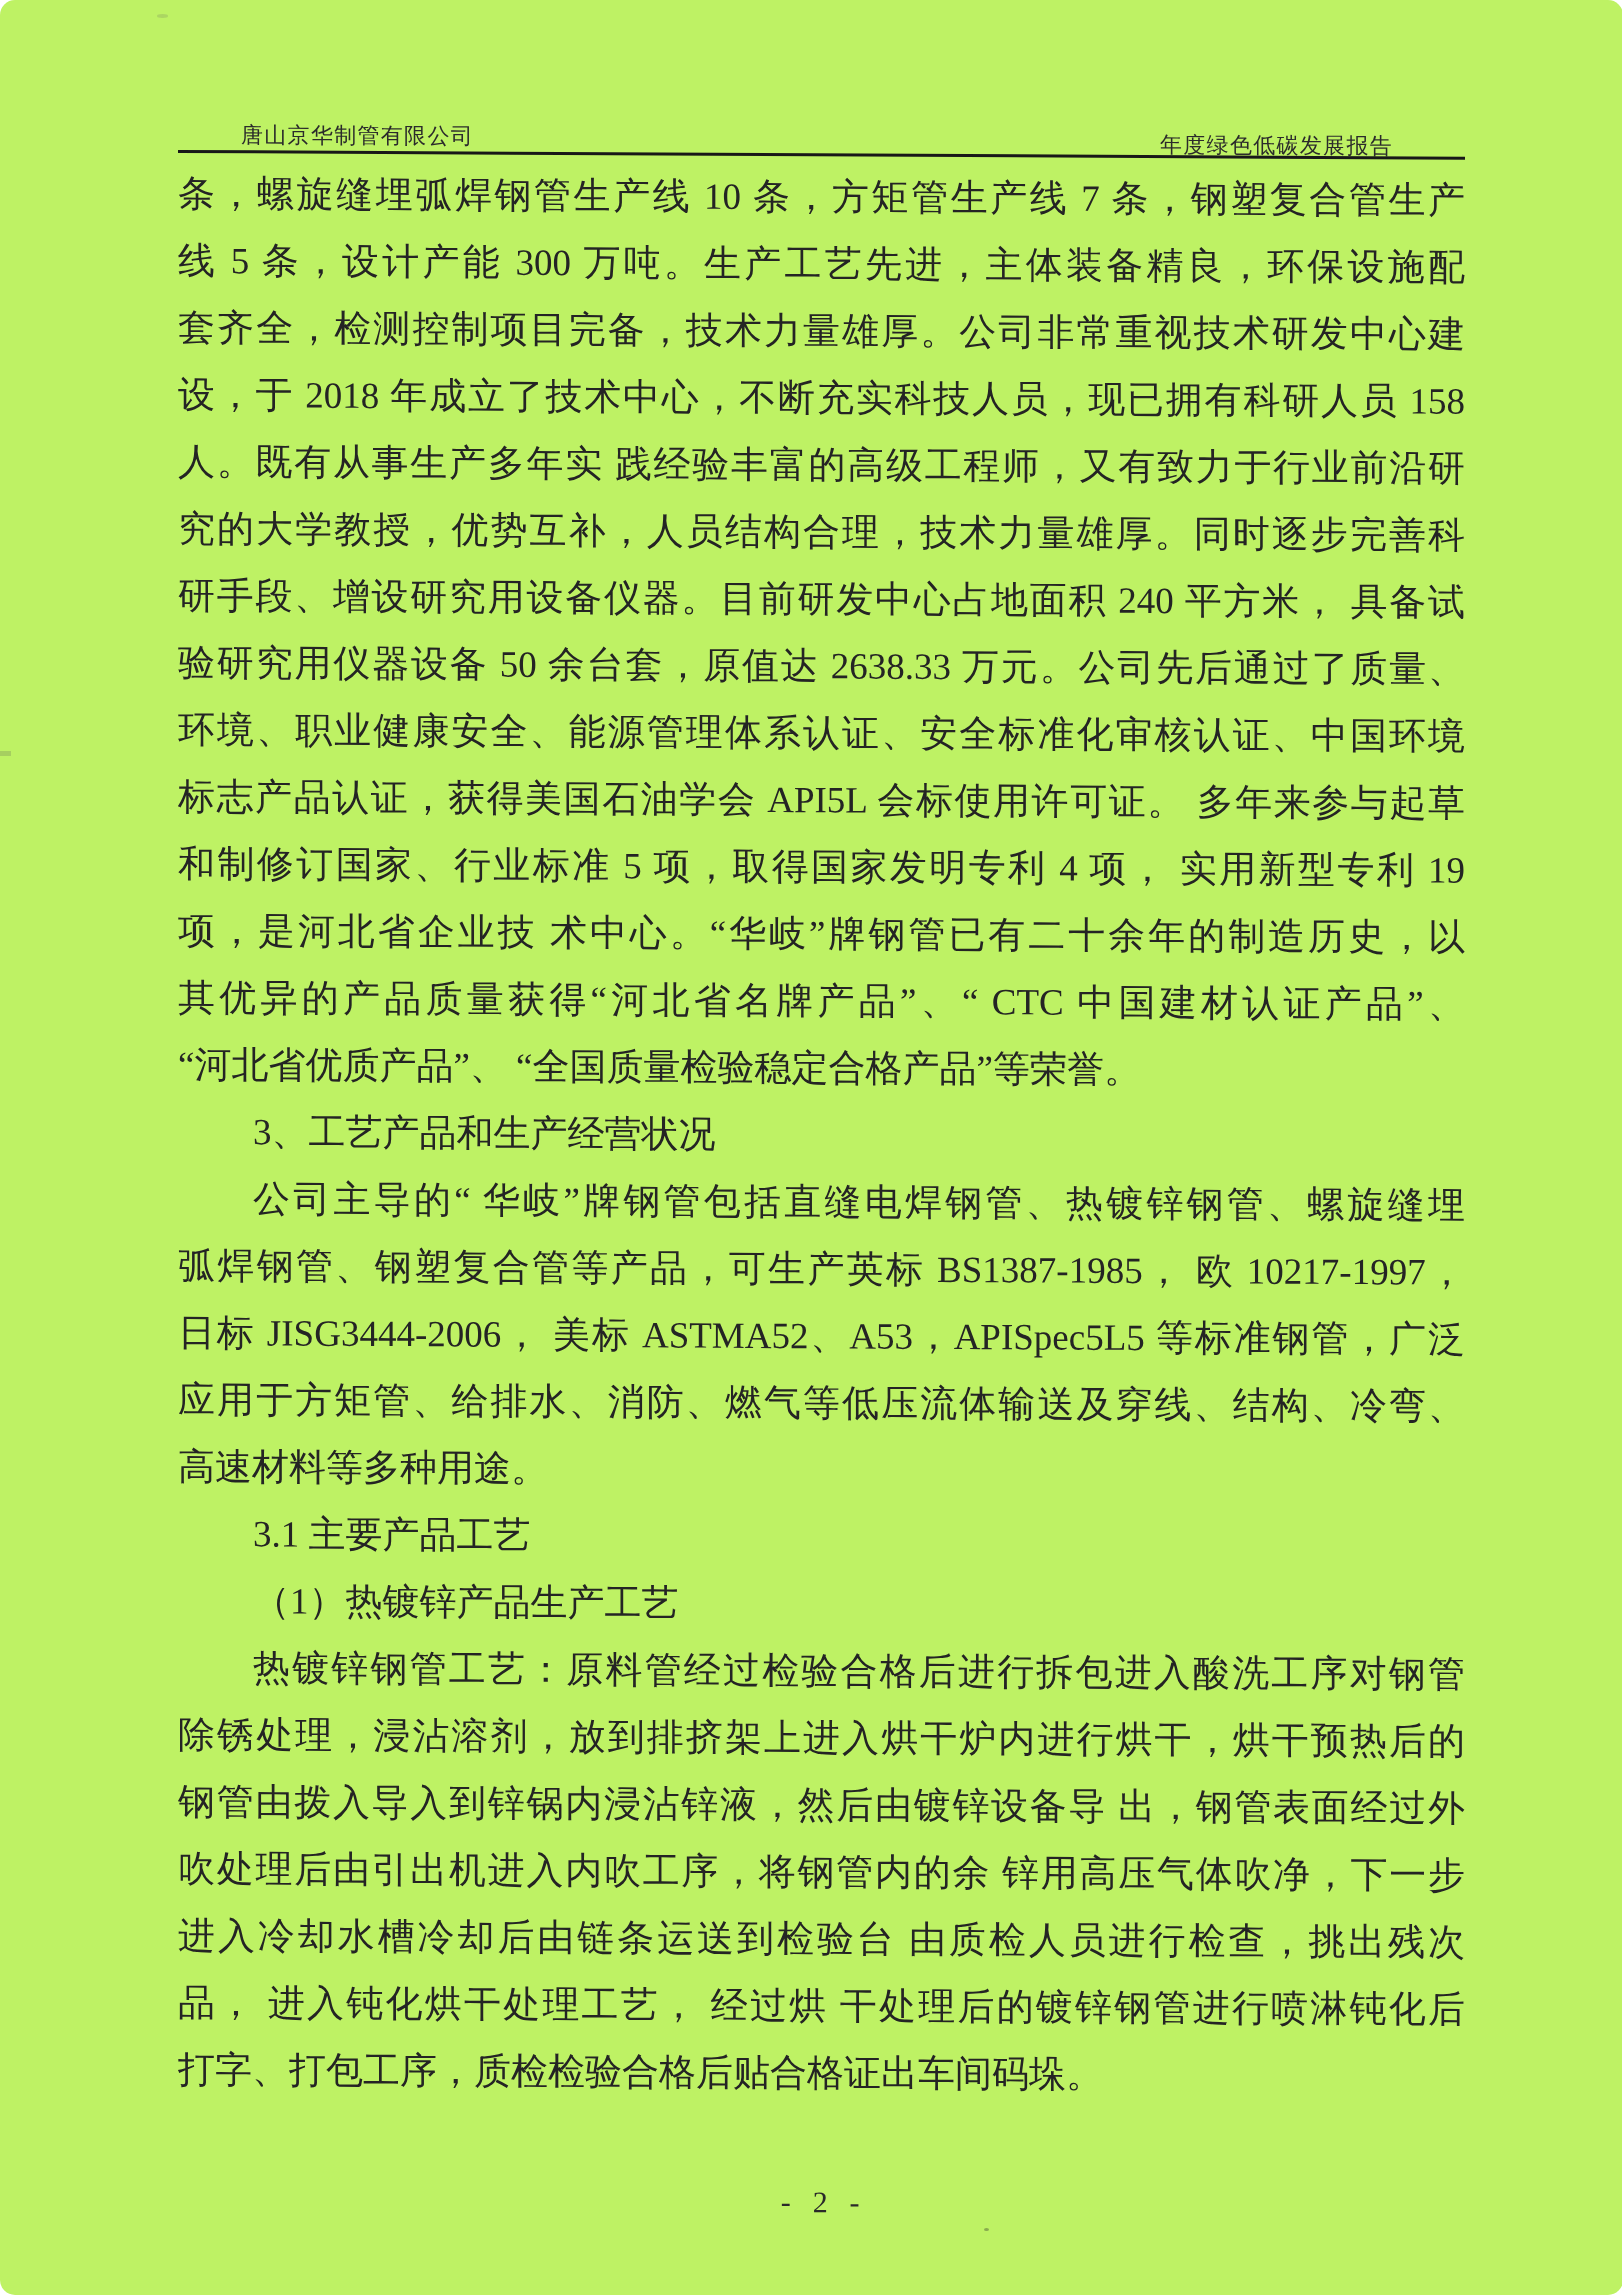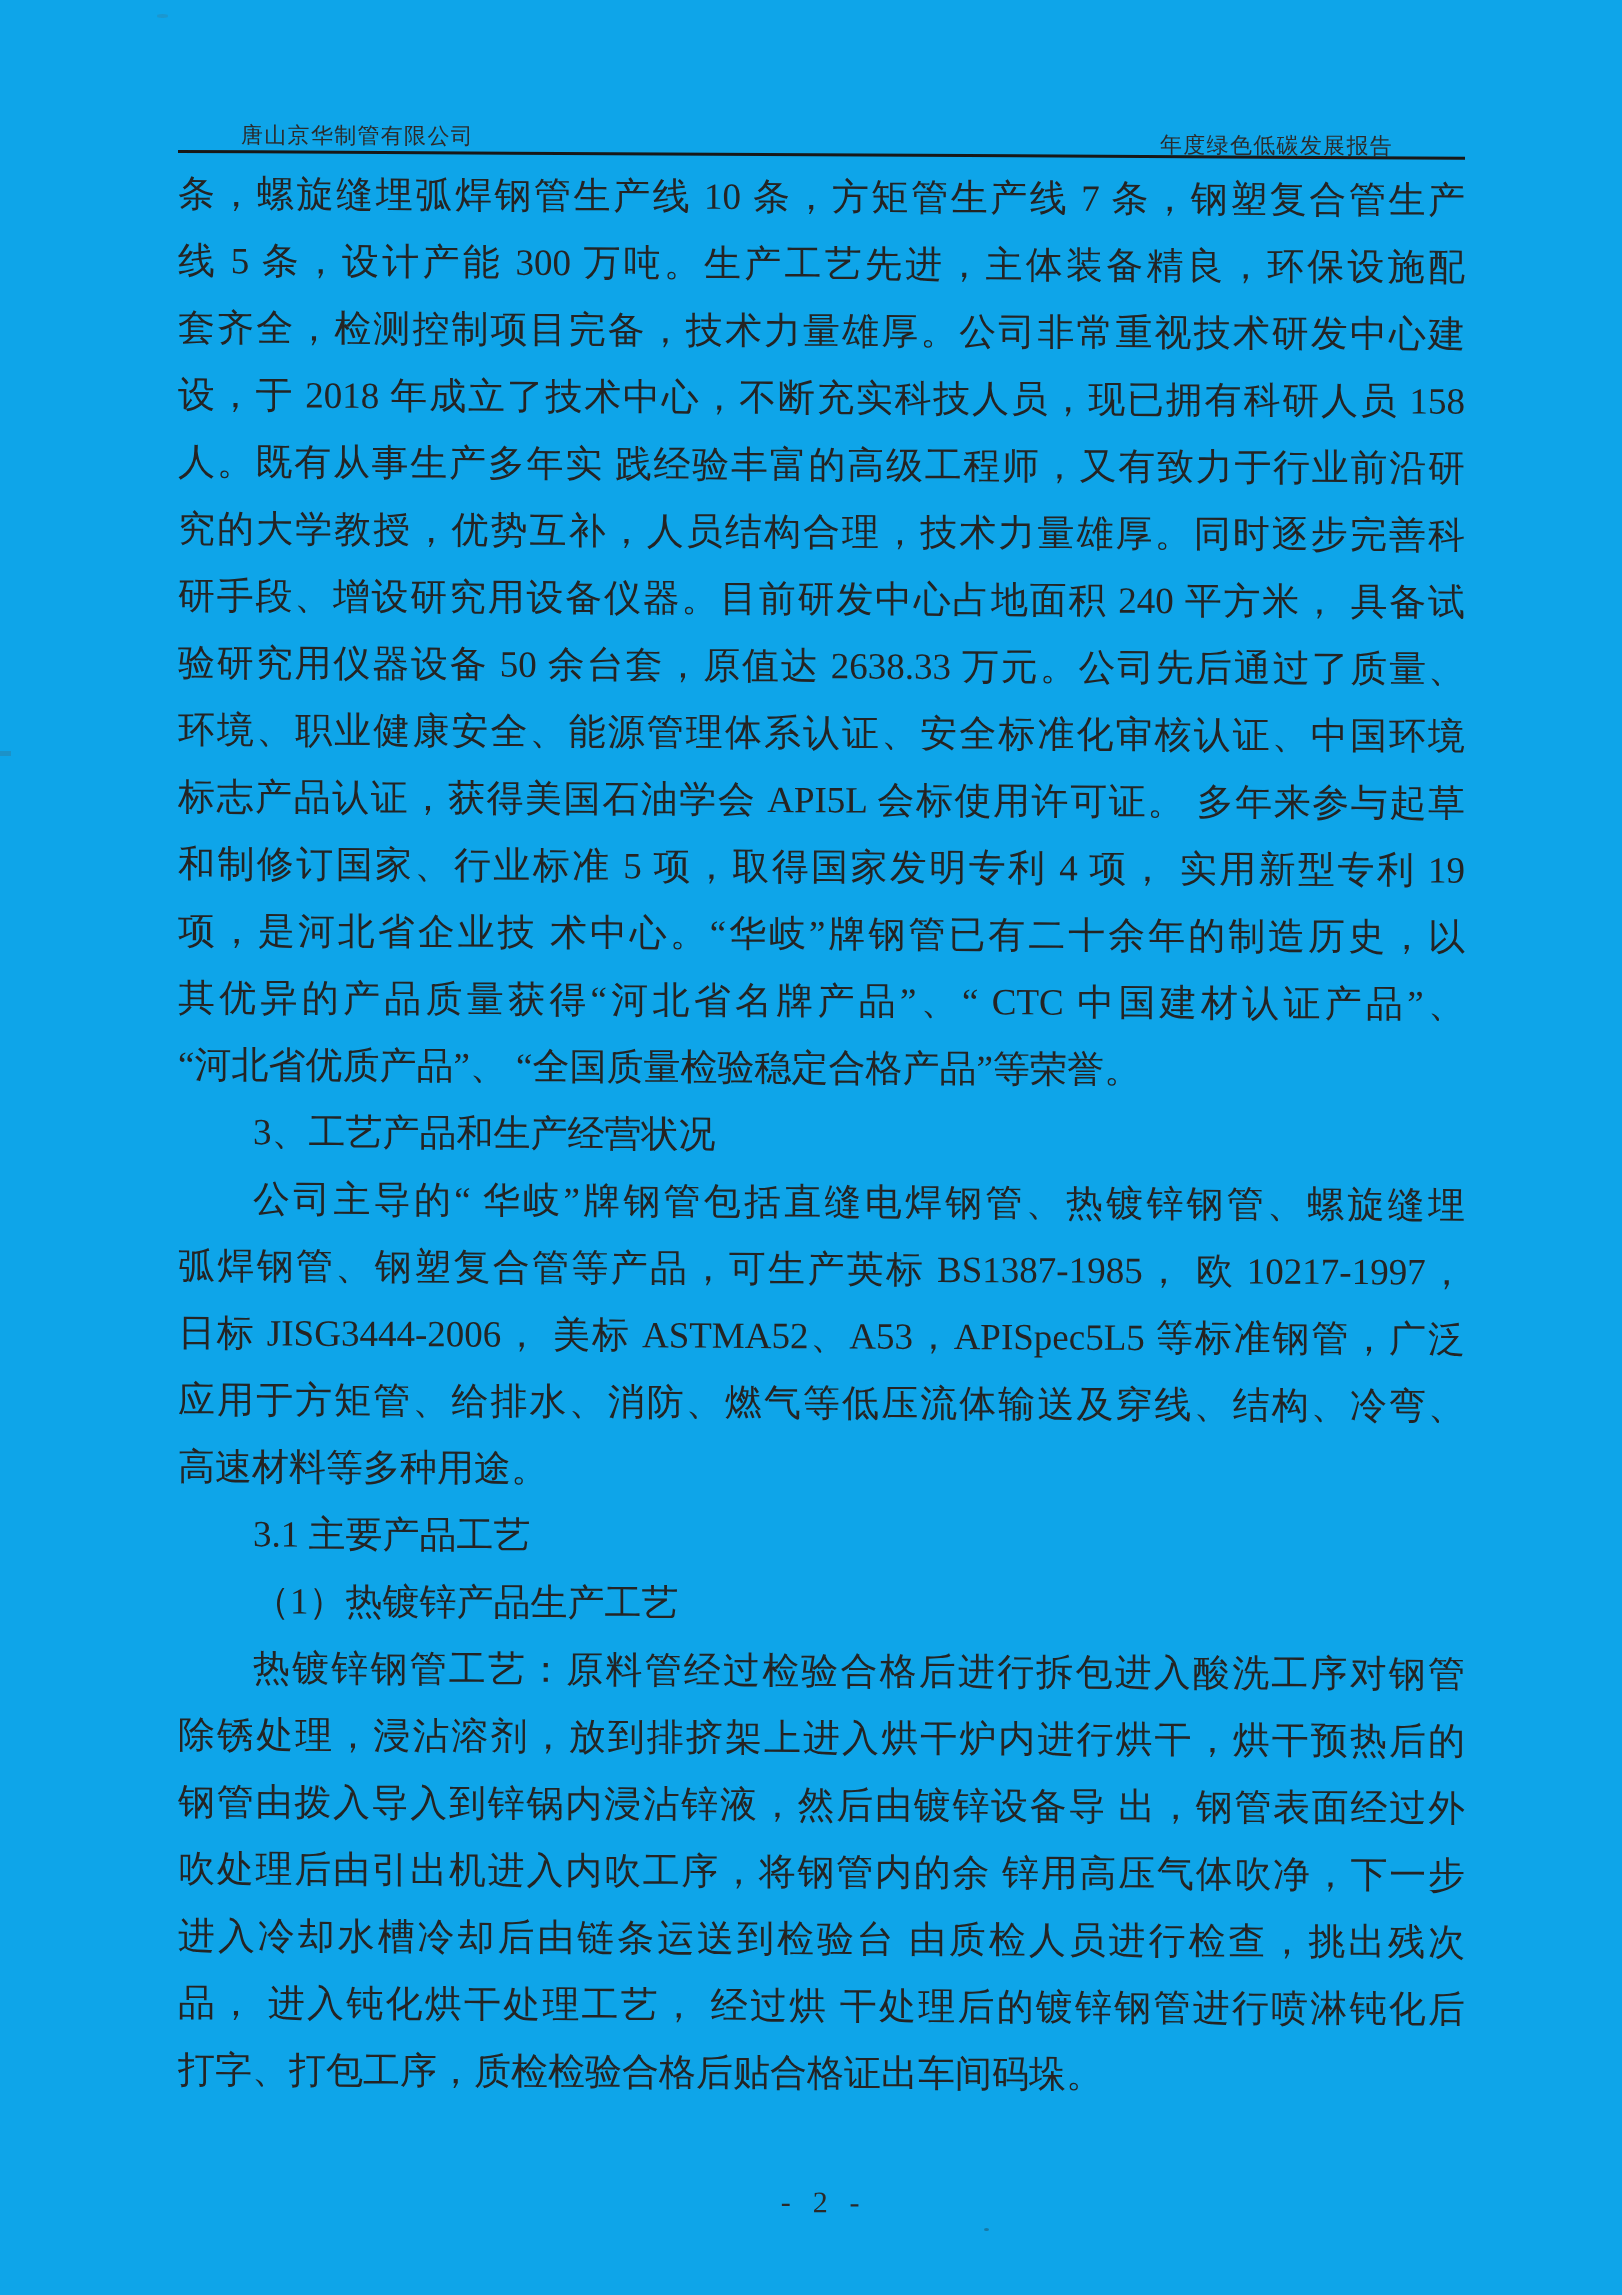--- a/index.html
+++ b/index.html
@@ -1,22 +1,23 @@
 <!DOCTYPE html>
 <html style="font-size:10.5px"><head>
 <meta charset="utf-8">
 <style>
   html,body{margin:0;padding:0;background:#ffffff;}
   .page{
     position:relative;
     width:1623px;height:2295px;
-    background:#0ea5e9;
+    background:#bef264;
     overflow:hidden;
     font-family:"Liberation Serif","DejaVu Serif",serif;
     color:#222;
+    border-radius:15px;
   }
   
   .skew{
     position:absolute;inset:0;
     transform:skewY(0.3deg);
     transform-origin:0 0;
   }
   .header-left{
     position:absolute;left:241px;top:119px;
     font-size:22px;letter-spacing:1.3px;color:#2b2b2b;white-space:pre;

